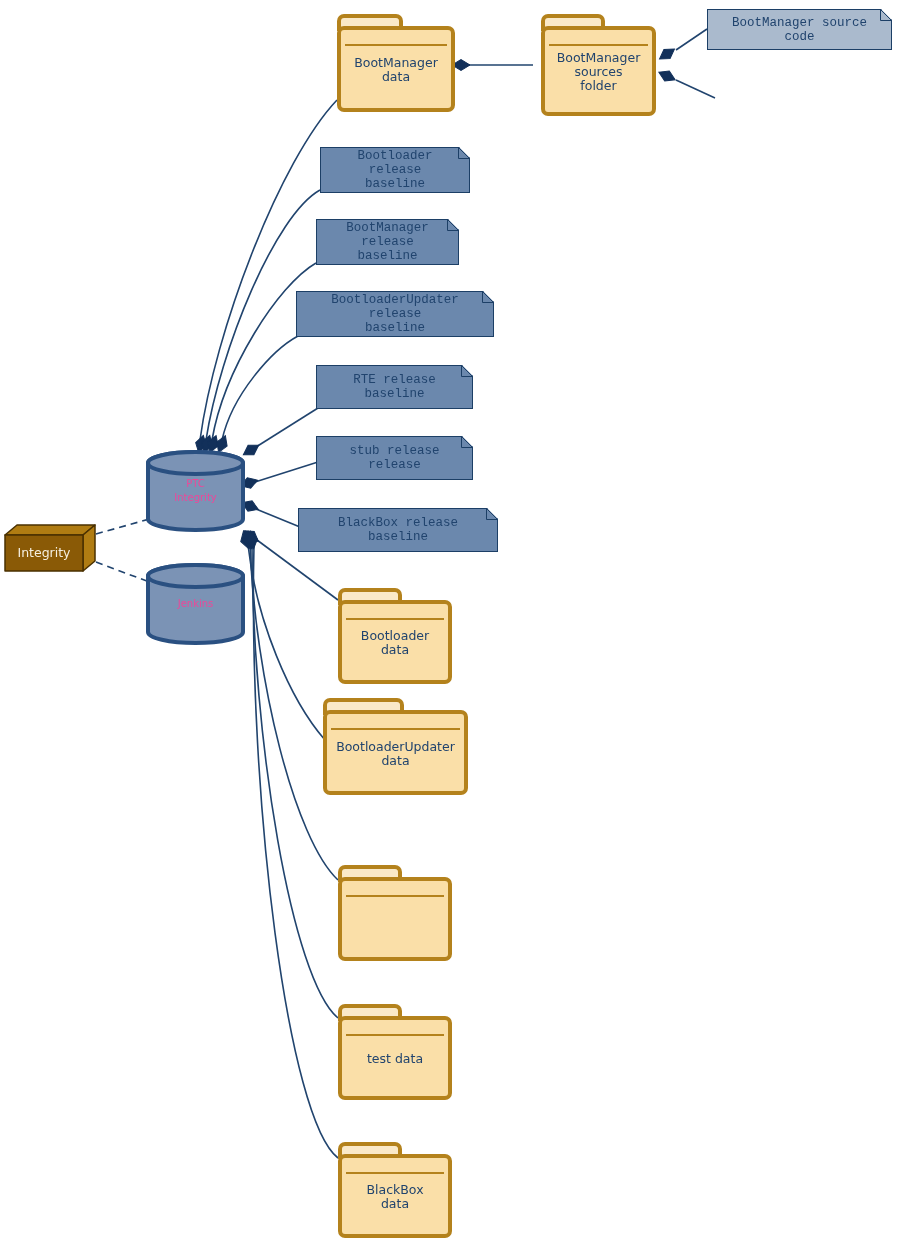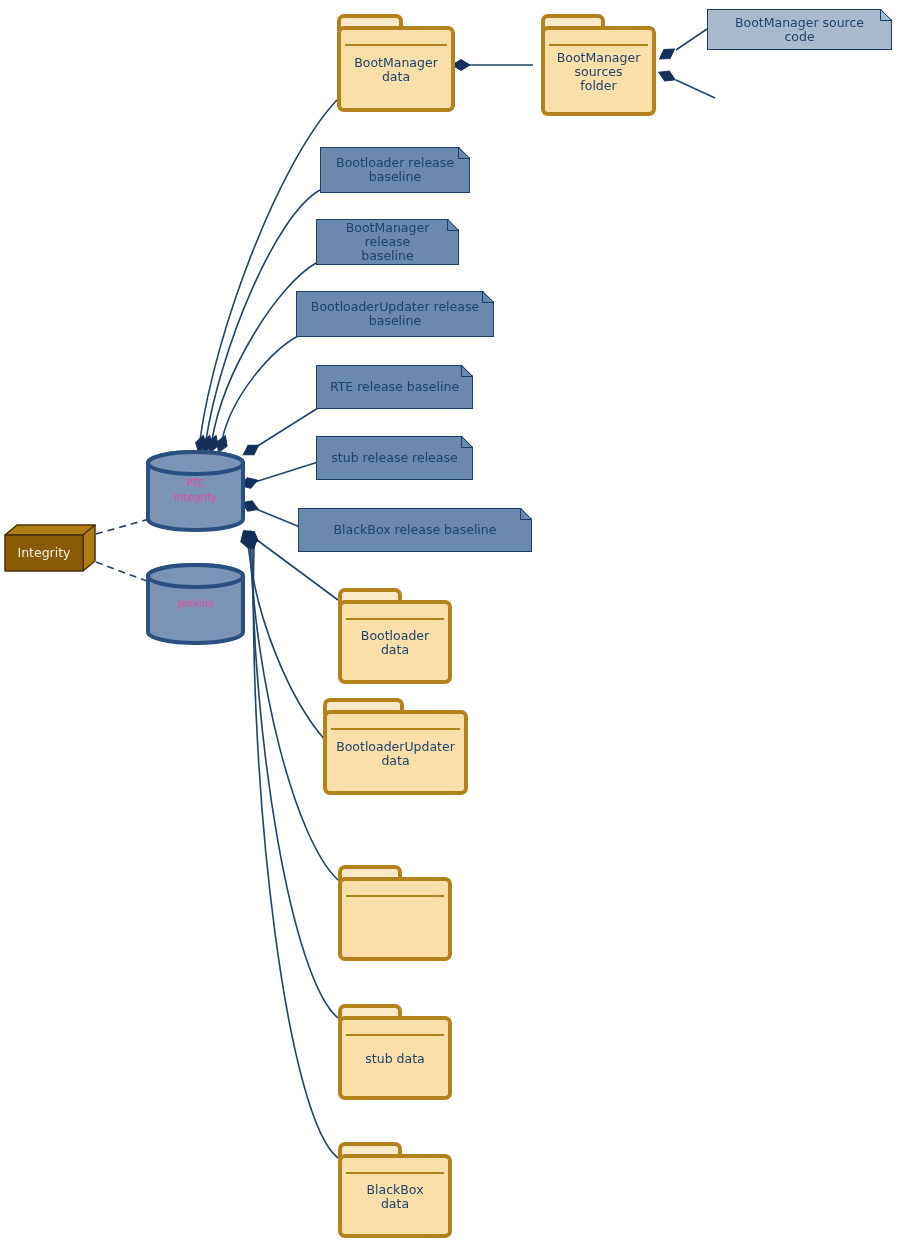--- a/index.html
+++ b/index.html
@@ -61,20 +61,21 @@
     display: flex;
     align-items: center;
     justify-content: center;
     text-align: center;
     color: #21446e;
     font-size: 12.5px;
     line-height: 14px;
     padding: 0 12px;
     box-sizing: border-box;
     white-space: pre-line;
+    font-family: Liberation Mono, monospace;
   }
 
   
   .folder {
     position: absolute;
     box-sizing: border-box;
   }
   .folder .fld-tab {
     position: absolute;
     left: 0;
@@ -283,21 +284,21 @@
     <div class="fld-main">
       <div class="fld-inner"></div>
     </div>
   </div>
 
   <div class="folder" id="fld-5" style="left: 338px; top: 1004px; width: 114px; height: 96px;">
     <div class="fld-tab"></div>
     <div class="fld-main">
       <div class="fld-inner"></div>
     </div>
-    <div class="fld-label">stub data</div>
+    <div class="fld-label">test data</div>
   </div>
 
   <div class="folder" id="fld-6" style="left: 338px; top: 1142px; width: 114px; height: 96px;">
     <div class="fld-tab"></div>
     <div class="fld-main">
       <div class="fld-inner"></div>
     </div>
     <div class="fld-label">BlackBox
 data</div>
   </div>
@@ -347,21 +348,21 @@
   </div>
 
   <div class="artifact" id="art-6" style="left: 316px; top: 436px; width: 157px; height: 44px;">
     <div class="art-body"></div>
     <svg class="art-fold" viewBox="0 0 12 12">
       <path d="M 0.5 0.5 L 11.5 11.5 L 0.5 11.5 Z" fill="none" stroke="#1c3f66" stroke-width="1"></path>
     </svg>
     <div class="art-label">stub release release</div>
   </div>
 
-  <div class="artifact" id="art-7" style="left: 298px; top: 508px; width: 234px; height: 44px;">
+  <div class="artifact" id="art-7" style="left: 298px; top: 508px; width: 200px; height: 44px;">
     <div class="art-body"></div>
     <svg class="art-fold" viewBox="0 0 12 12">
       <path d="M 0.5 0.5 L 11.5 11.5 L 0.5 11.5 Z" fill="none" stroke="#1c3f66" stroke-width="1"></path>
     </svg>
     <div class="art-label">BlackBox release baseline</div>
   </div>
 
   <div class="database" id="db-0" style="left: 146px; top: 450px; width: 99px; height: 82px;">
     <svg class="db-svg" width="99" height="82" viewBox="0 0 99 82">
         <path d="M 2 13 A 47.5 11 0 0 1 97 13 L 97 69 A 47.5 11 0 0 1 2 69 Z" fill="#7b93b5" stroke="#2a5081" stroke-width="4"></path>

